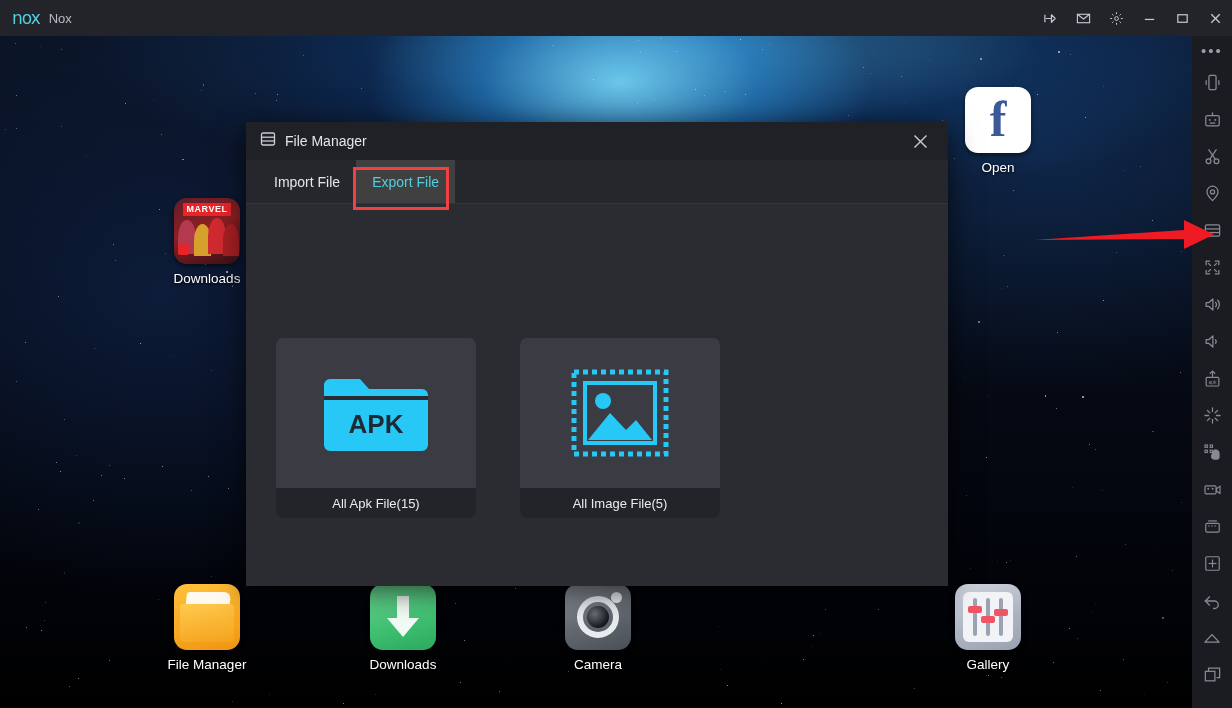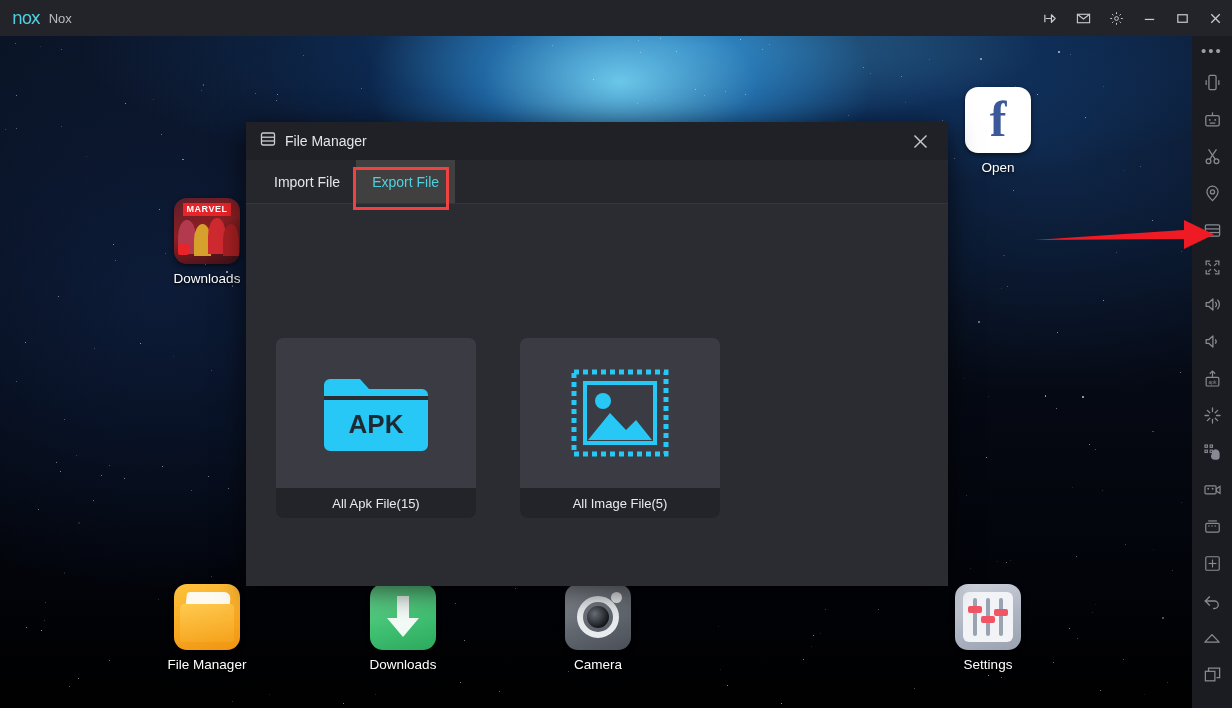--- a/index.html
+++ b/index.html
@@ -582,21 +582,21 @@
   <div class="app" style="left:940px; top:548px;">
     <div class="ico ic-settings">
       <div class="panel"></div>
       <div class="sl" style="left:18px;top:14px;height:38px"></div>
       <div class="sl" style="left:31px;top:14px;height:38px"></div>
       <div class="sl" style="left:44px;top:14px;height:38px"></div>
       <div class="kn" style="left:13px;top:22px"></div>
       <div class="kn" style="left:26px;top:32px"></div>
       <div class="kn" style="left:39px;top:25px"></div>
     </div>
-    <div class="lbl">Settings</div>
+    <div class="lbl">Gallery</div>
   </div>
 </div>
 
 <div id="dialog">
   <div id="dlg-title">
     <span>
       <svg width="16" height="16" viewBox="0 0 16 16" fill="none" stroke="#c9ccd3" stroke-width="1.3">
         <rect x="1.5" y="2" width="13" height="12" rx="1.4"></rect>
         <line x1="1.5" y1="6.2" x2="14.5" y2="6.2"></line>
         <line x1="1.5" y1="10" x2="14.5" y2="10"></line>

